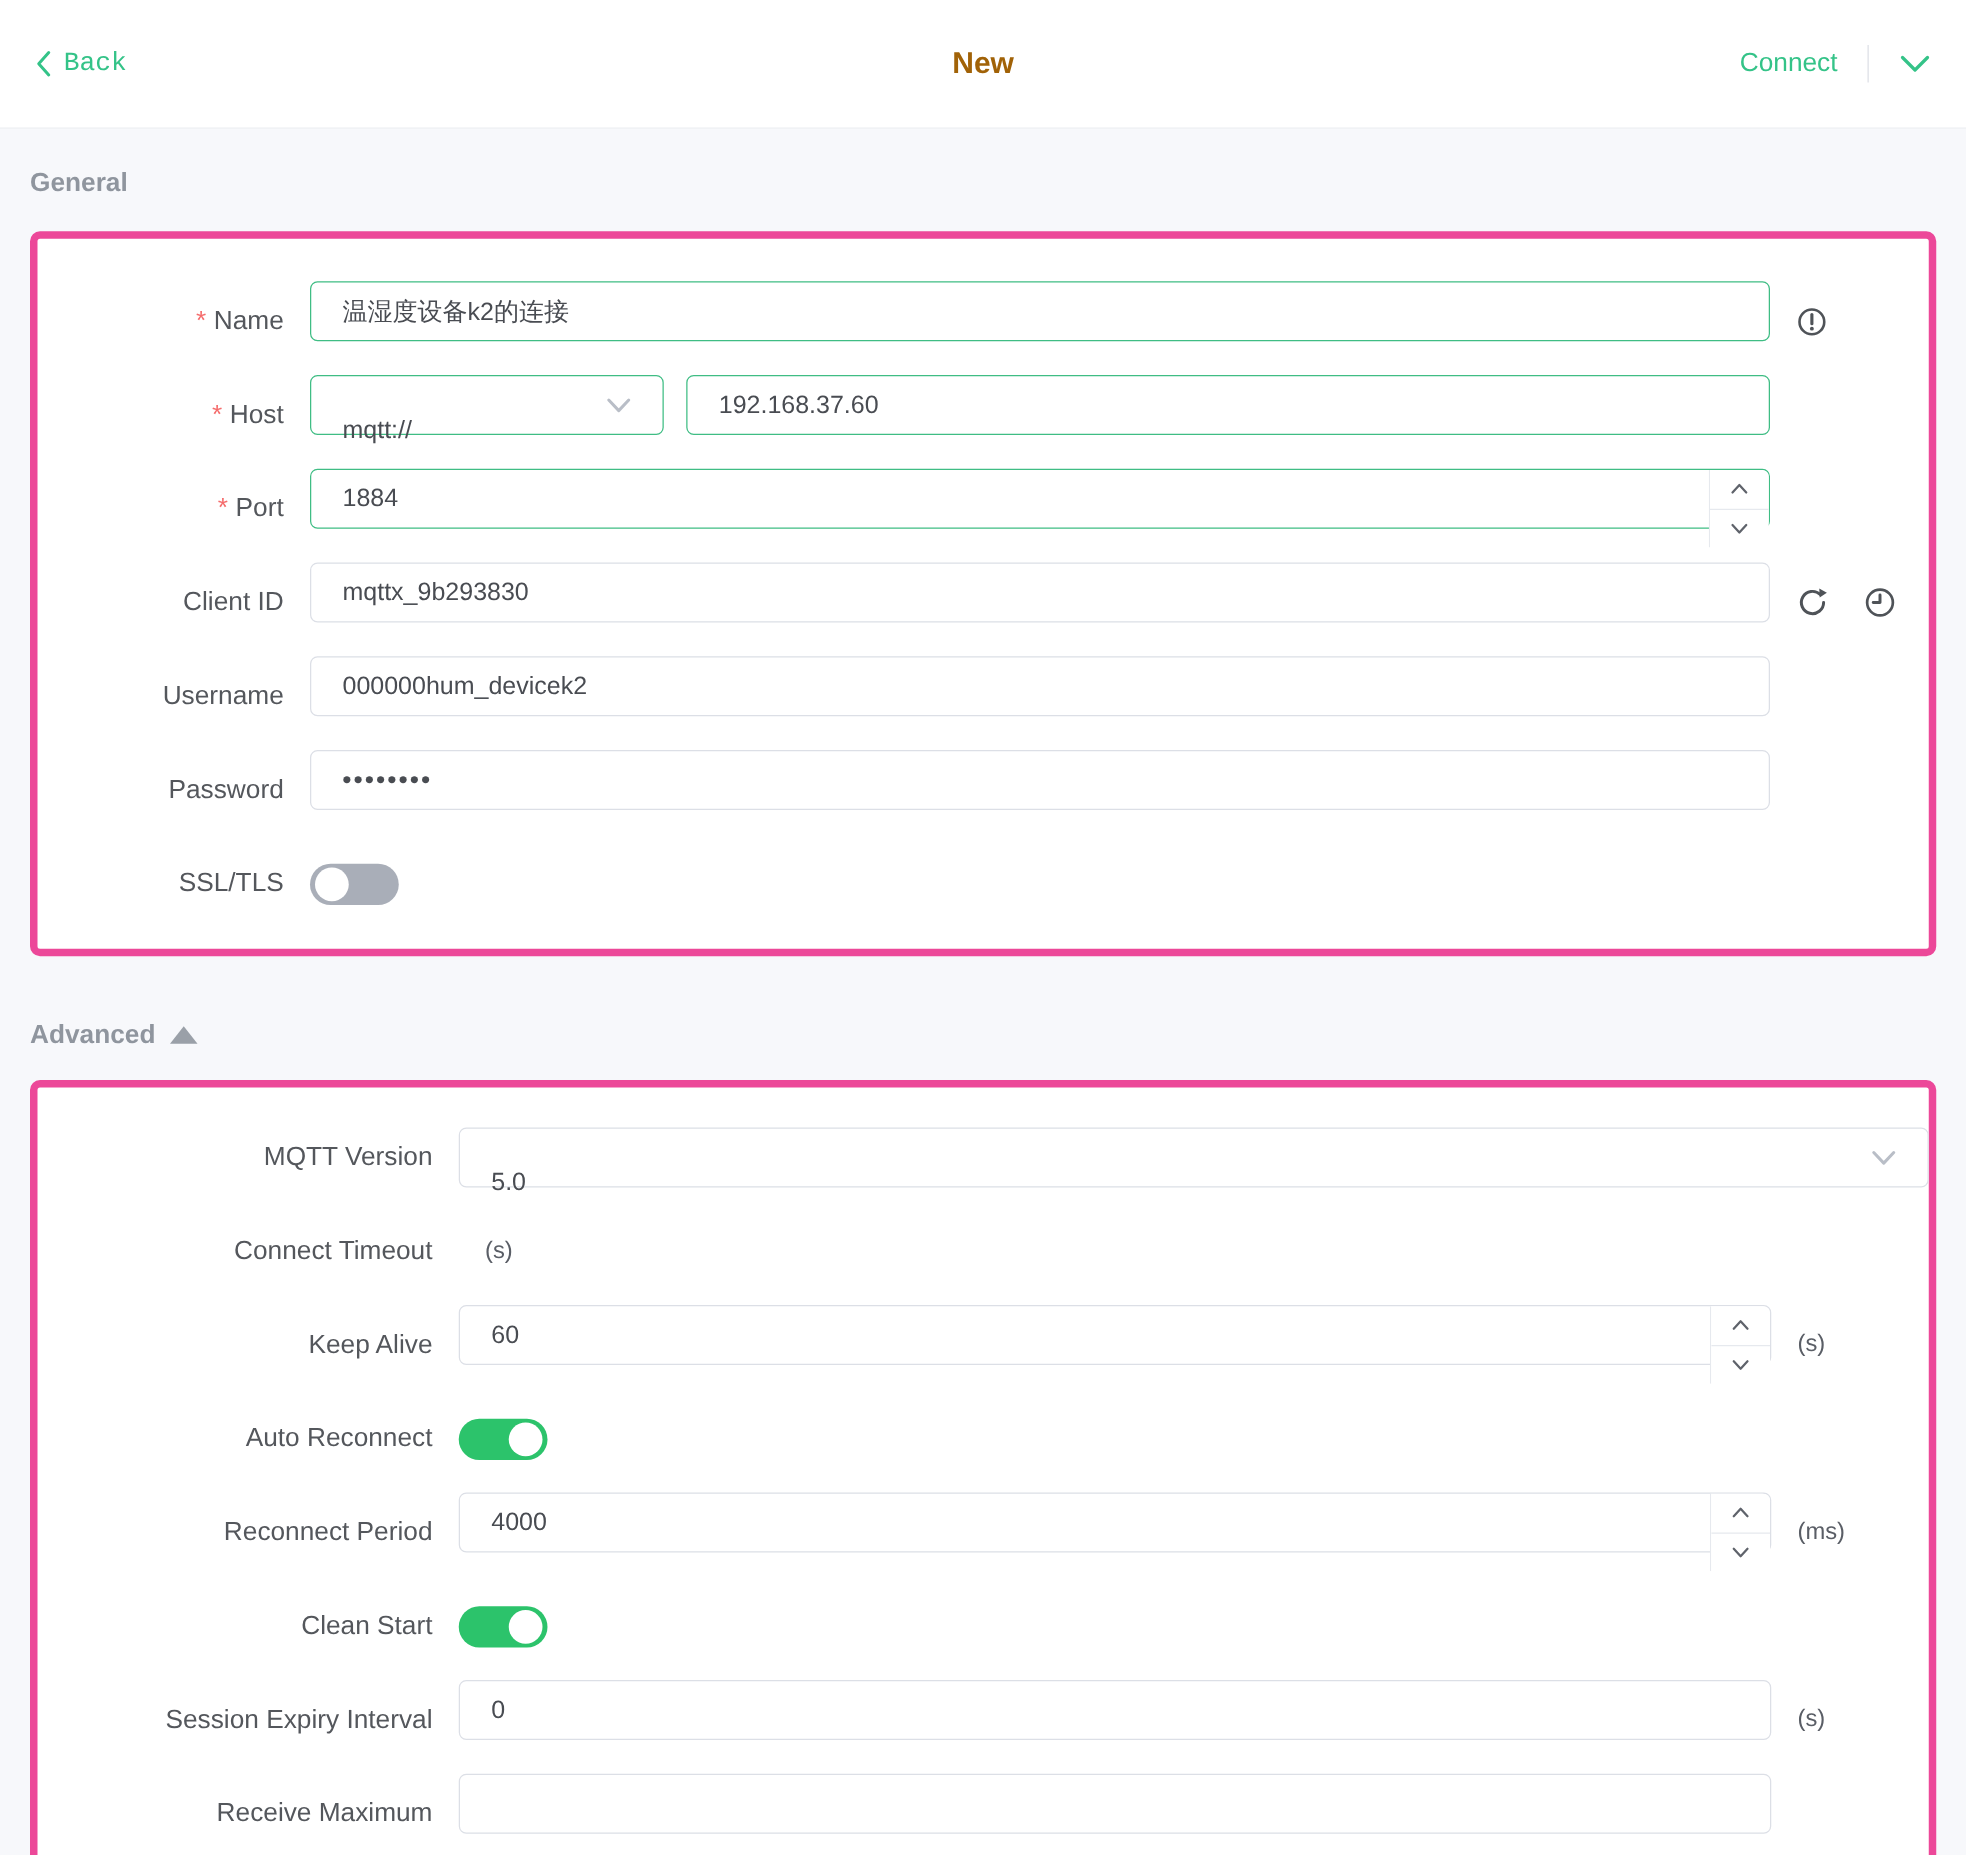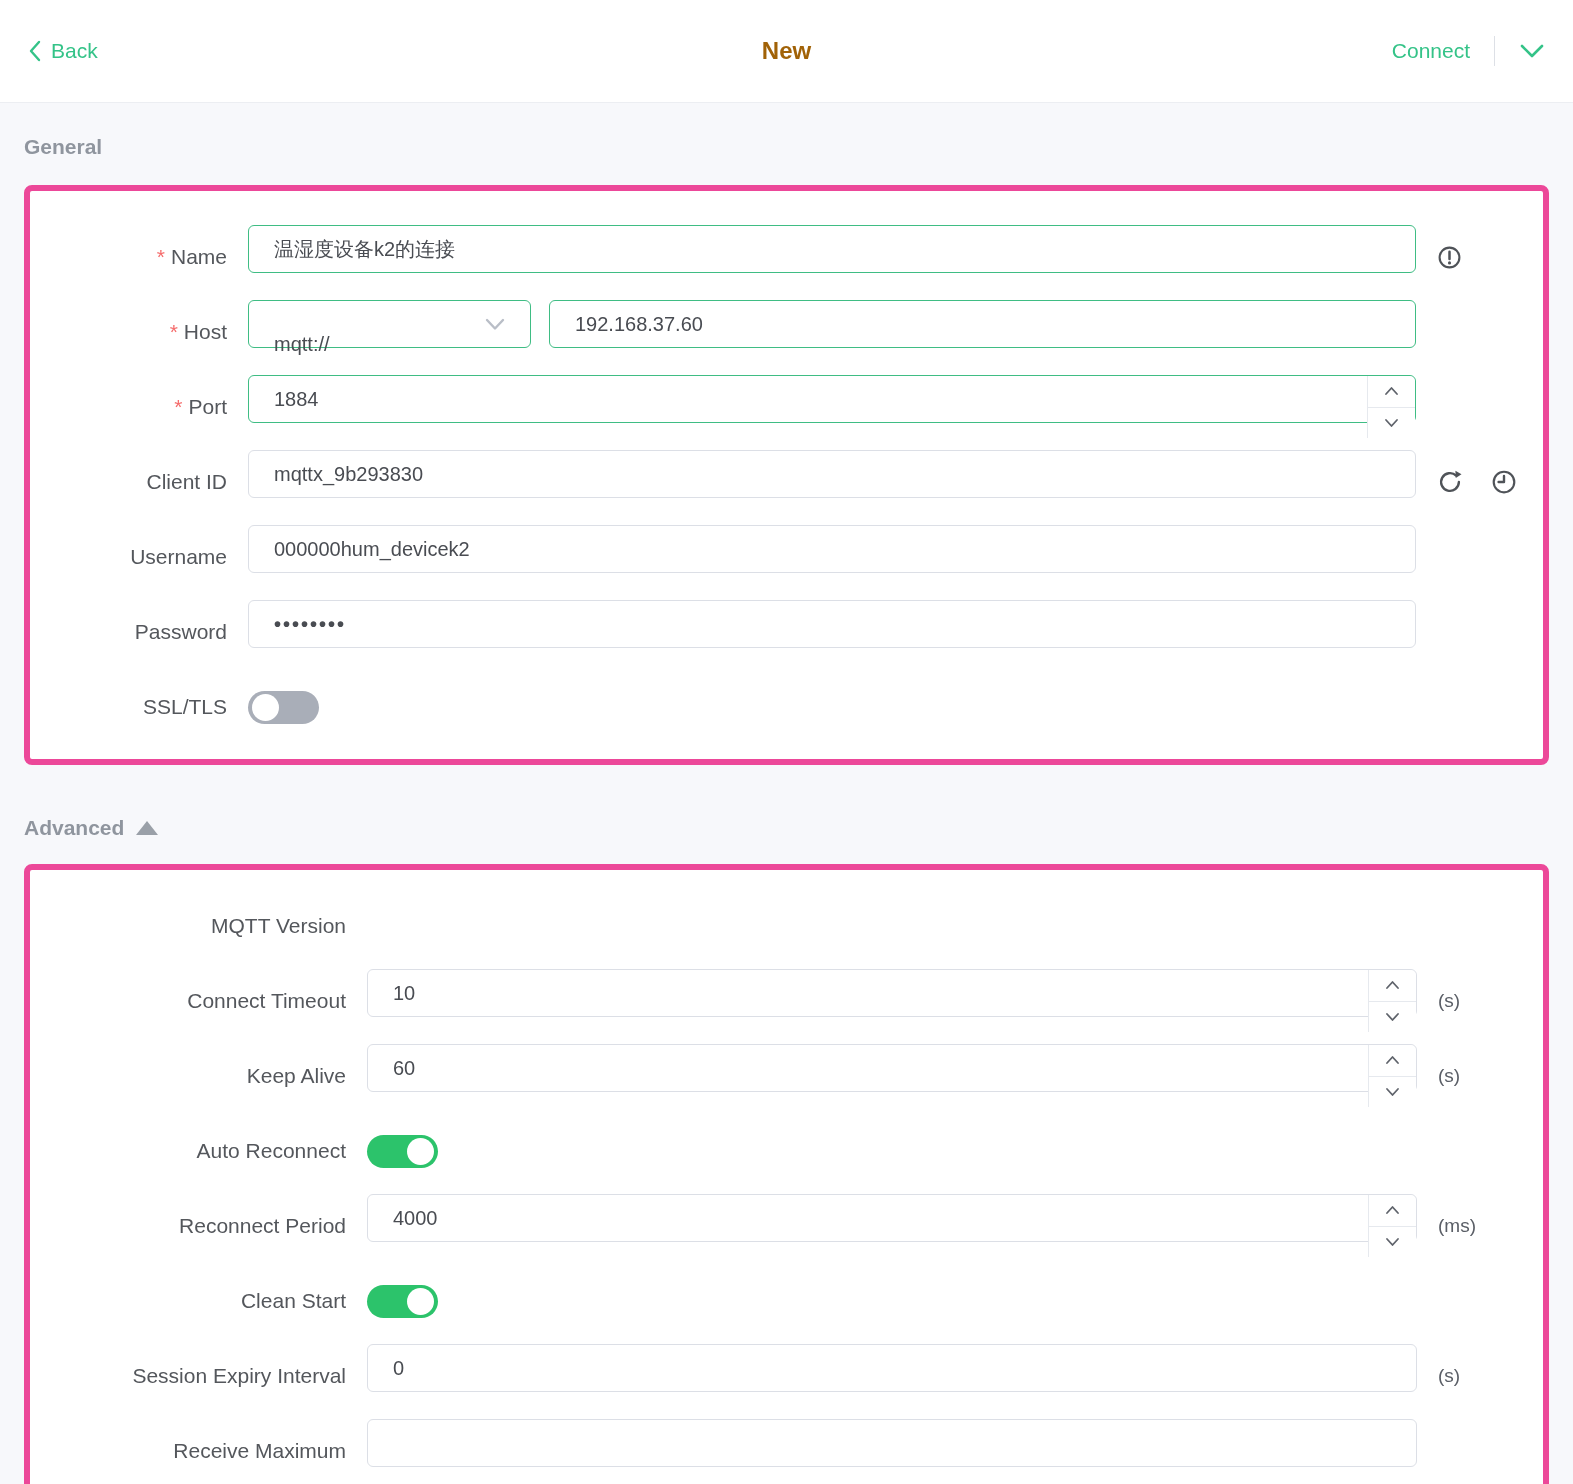--- a/index.html
+++ b/index.html
@@ -11,21 +11,21 @@
   }
   
   .topbar {
     position:relative; height:103px; background:#ffffff;
     border-bottom:1px solid #eceef2;
     display:flex; align-items:center; justify-content:space-between;
     padding:0 28px;
   }
   .back-link {
     display:flex; align-items:center; gap:9px;
-    color:#34c388; font-size:21px; cursor:pointer;
+    color:#34c388; font-size:21px; cursor:pointer;font-family:Liberation Mono, monospace;
   }
   .page-title {
     position:absolute; left:0; right:0; text-align:center;
     font-size:24px; font-weight:bold; color:#a16207; pointer-events:none;
   }
   .topbar-right { display:flex; align-items:center; z-index:2; }
   .connect-link { color:#34c388; font-size:21px; cursor:pointer; }
   .topbar-divider { width:1px; height:30px; background:#dde0e6; margin:0 24px; }
   .icon { display:inline-flex; align-items:center; justify-content:center; }
 
@@ -256,40 +256,33 @@
   <div class="section-head advanced">
     <span>Advanced</span>
     <span class="tri-up"></span>
   </div>
 
   <div class="card advanced">
 
     <div class="row">
       <div class="a-label">MQTT Version</div>
       <div class="label-gap"></div>
+      <div class="select-box w-full-a">
+        <span class="sel-val">5.0</span>
+        <span class="icon">
+          <svg width="20" height="13" viewBox="0 0 20 13">
+              <polyline points="2,2 10,10.5 18,2" fill="none" stroke="#b9bec7" stroke-width="2.4" stroke-linecap="round" stroke-linejoin="round"></polyline>
+            </svg>
+        </span>
+      </div>
     </div>
 
     <div class="row">
       <div class="a-label">Connect Timeout</div>
       <div class="label-gap"></div>
-      <div class="ctrl w-full-a">
-        <input class="field" value="10" style="">
-        <div class="stepper">
-          <div class="step-btn up">
-            <svg width="15" height="10" viewBox="0 0 15 10">
-                <polyline points="2,8 7.5,2 13,8" fill="none" stroke="#5f636b" stroke-width="1.8" stroke-linecap="round" stroke-linejoin="round"></polyline>
-              </svg>
-          </div>
-          <div class="step-btn down">
-            <svg width="15" height="10" viewBox="0 0 15 10">
-                <polyline points="2,2 7.5,8 13,2" fill="none" stroke="#5f636b" stroke-width="1.8" stroke-linecap="round" stroke-linejoin="round"></polyline>
-              </svg>
-          </div>
-        </div>
-      </div>
       <div class="trail">
           <span class="unit">(s)</span>
         </div>
     </div>
 
     <div class="row">
       <div class="a-label">Keep Alive</div>
       <div class="label-gap"></div>
       <div class="ctrl w-full-a">
         <input class="field" value="60" style="">

